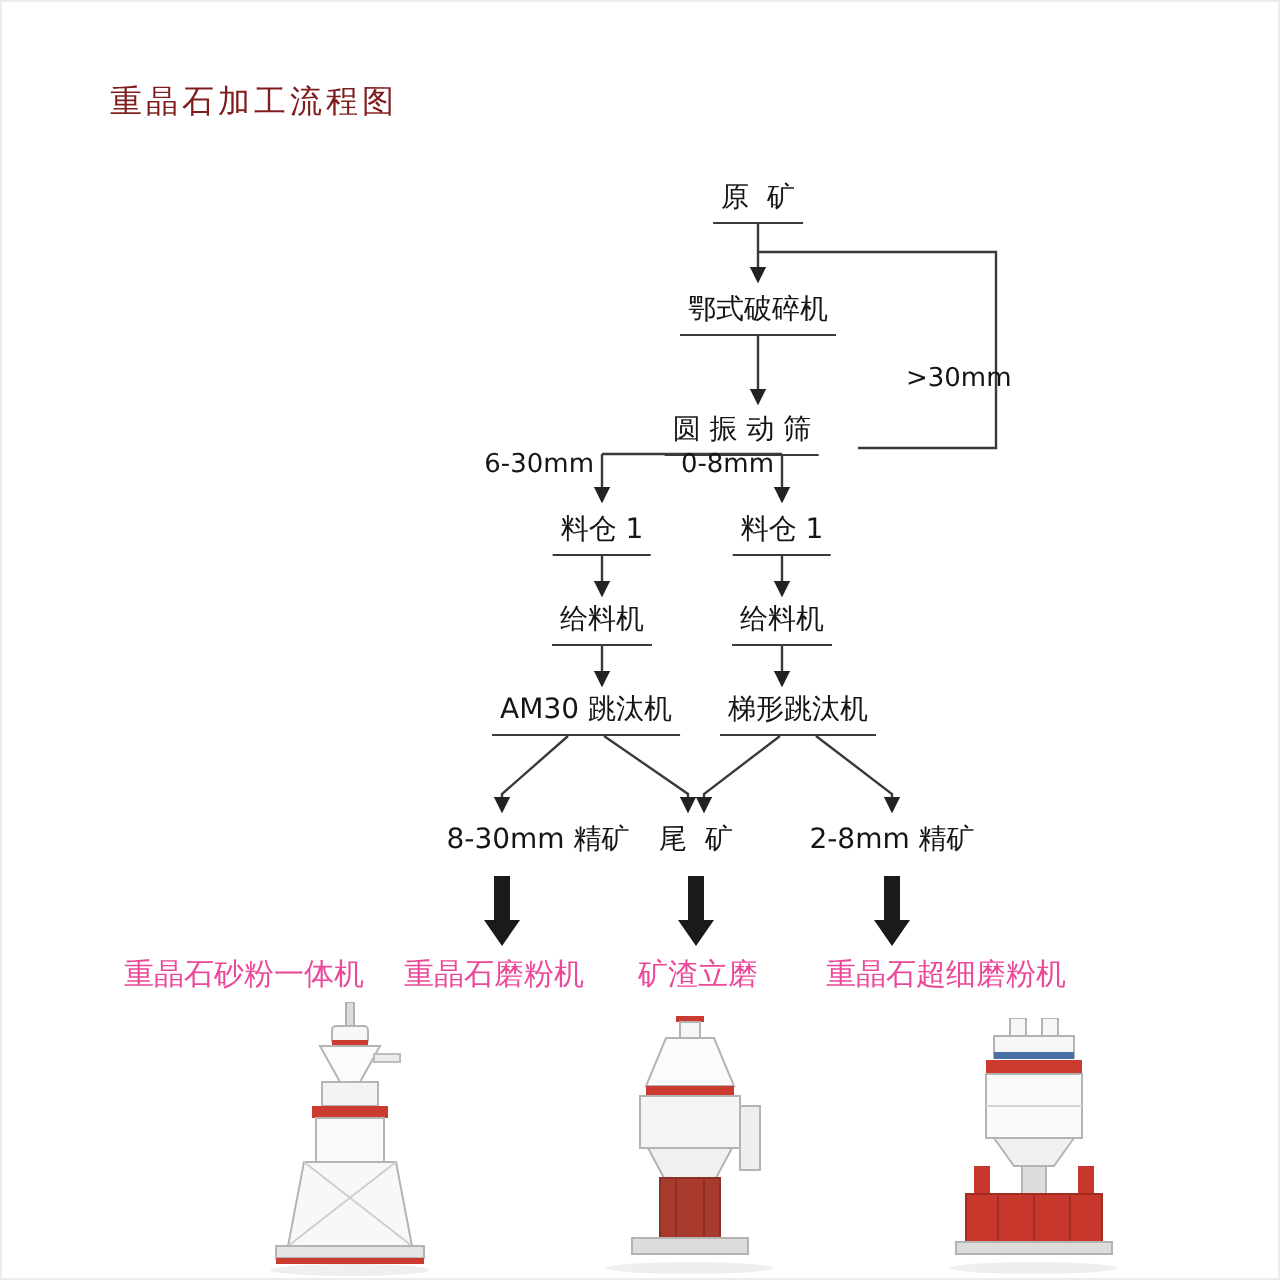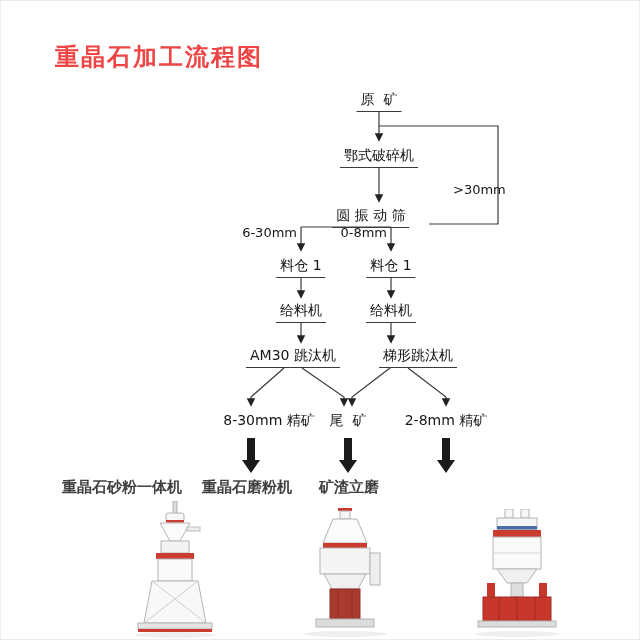--- a/index.html
+++ b/index.html
@@ -4,34 +4,34 @@
 <style>
   * { margin:0; padding:0; box-sizing:border-box; }
   html,body { background:#fff; }
   body { font-family:"DejaVu Sans","Liberation Sans",sans-serif; }
   .page {
     position:relative; width:640px; height:640px; margin:0 auto;
     background:#ffffff; overflow:hidden; border:1px solid #ececec;
   }
   .title {
     position:absolute; left:54px; top:40px;
-    font-size:24px; font-weight:bold; color:#ef4444; letter-spacing:2px;
+    font-size:16px; font-weight:normal; color:#7f1d1d; letter-spacing:2px;
     white-space:pre;
   }
   .node {
     position:absolute; transform:translateX(-50%);
     font-size:14px; color:#151515; white-space:pre; line-height:17px;
   }
   .node.u { border-bottom:1px solid #3a3a3a; padding:0 4px 3px 4px;text-align:right; }
   .node.small { font-size:13px; }
   .node.ralign { transform:translateX(-100%); }
   .node.lalign { transform:none; }
   .product {
     position:absolute; transform:translateX(-50%);
-    font-size:15px; font-weight:bold; color:#404040; white-space:nowrap;
+    font-size:15px; font-weight:normal; color:#ec4899; white-space:nowrap;
   }
   .lines-svg { position:absolute; left:0; top:0; pointer-events:none; }
   .machine { position:absolute; }
 </style>
 </head>
 <body>
 
 <div class="page">
 
   <svg class="lines-svg" width="640" height="640" viewBox="0 0 640 640">
@@ -77,28 +77,29 @@
   <div class="node u" style="left:378px; top:146px;">鄂式破碎机</div>
   <div class="node small lalign" style="left:452px; top:164px;margin-top:16px;">&gt;30mm</div>
   <div class="node u" style="left:370px; top:206px;">圆 振 动 筛</div>
   <div class="node small ralign" style="left:296px; top:223px;">6-30mm</div>
   <div class="node small ralign" style="left:386px; top:223px;">0-8mm</div>
   <div class="node u" style="left:300px; top:256px;">料仓 1</div>
   <div class="node u" style="left:390px; top:256px;">料仓 1</div>
   <div class="node u" style="left:300px; top:301px;">给料机</div>
   <div class="node u" style="left:390px; top:301px;">给料机</div>
   <div class="node u" style="left:292px; top:346px;">AM30 跳汰机</div>
-  <div class="node u" style="left:398px; top:346px;margin-left:19px;">梯形跳汰机</div>
+  <div class="node u" style="left:398px; top:346px;">梯形跳汰机</div>
   <div class="node" style="left:268px; top:411px;">8-30mm 精矿</div>
   <div class="node" style="left:347px; top:411px;">尾  矿</div>
   <div class="node" style="left:445px; top:411px;">2-8mm 精矿</div>
 
   <div class="product" style="left:121px; top:477px;">重晶石砂粉一体机</div>
   <div class="product" style="left:246px; top:477px;">重晶石磨粉机</div>
   <div class="product" style="left:348px; top:477px;">矿渣立磨</div>
+  <div class="product" style="left:472px; top:477px;">重晶石超细磨粉机</div>
 
   <svg class="machine" style="left:126px; top:500px;" width="90" height="138" viewBox="0 0 90 138">
     <ellipse cx="48" cy="134" rx="40" ry="3" fill="#efefef"></ellipse>
     <rect x="46" y="0" width="4" height="14" fill="#dcdcdc" stroke="#b0b0b0" stroke-width="1"></rect>
     <rect x="39" y="12" width="18" height="9" rx="2" fill="#f7f7f7" stroke="#b4b4b4" stroke-width="1"></rect>
     <rect x="39" y="19" width="18" height="2.5" fill="#cc3b30"></rect>
     <polygon points="33,22 63,22 53,40 43,40" fill="#fbfbfb" stroke="#b4b4b4" stroke-width="1"></polygon>
     <rect x="60" y="26" width="13" height="4" fill="#ececec" stroke="#bdbdbd" stroke-width="1"></rect>
     <rect x="34" y="40" width="28" height="12" fill="#f3f3f3" stroke="#b4b4b4" stroke-width="1"></rect>
     <rect x="29" y="52" width="38" height="6" fill="#cc3b30"></rect>

